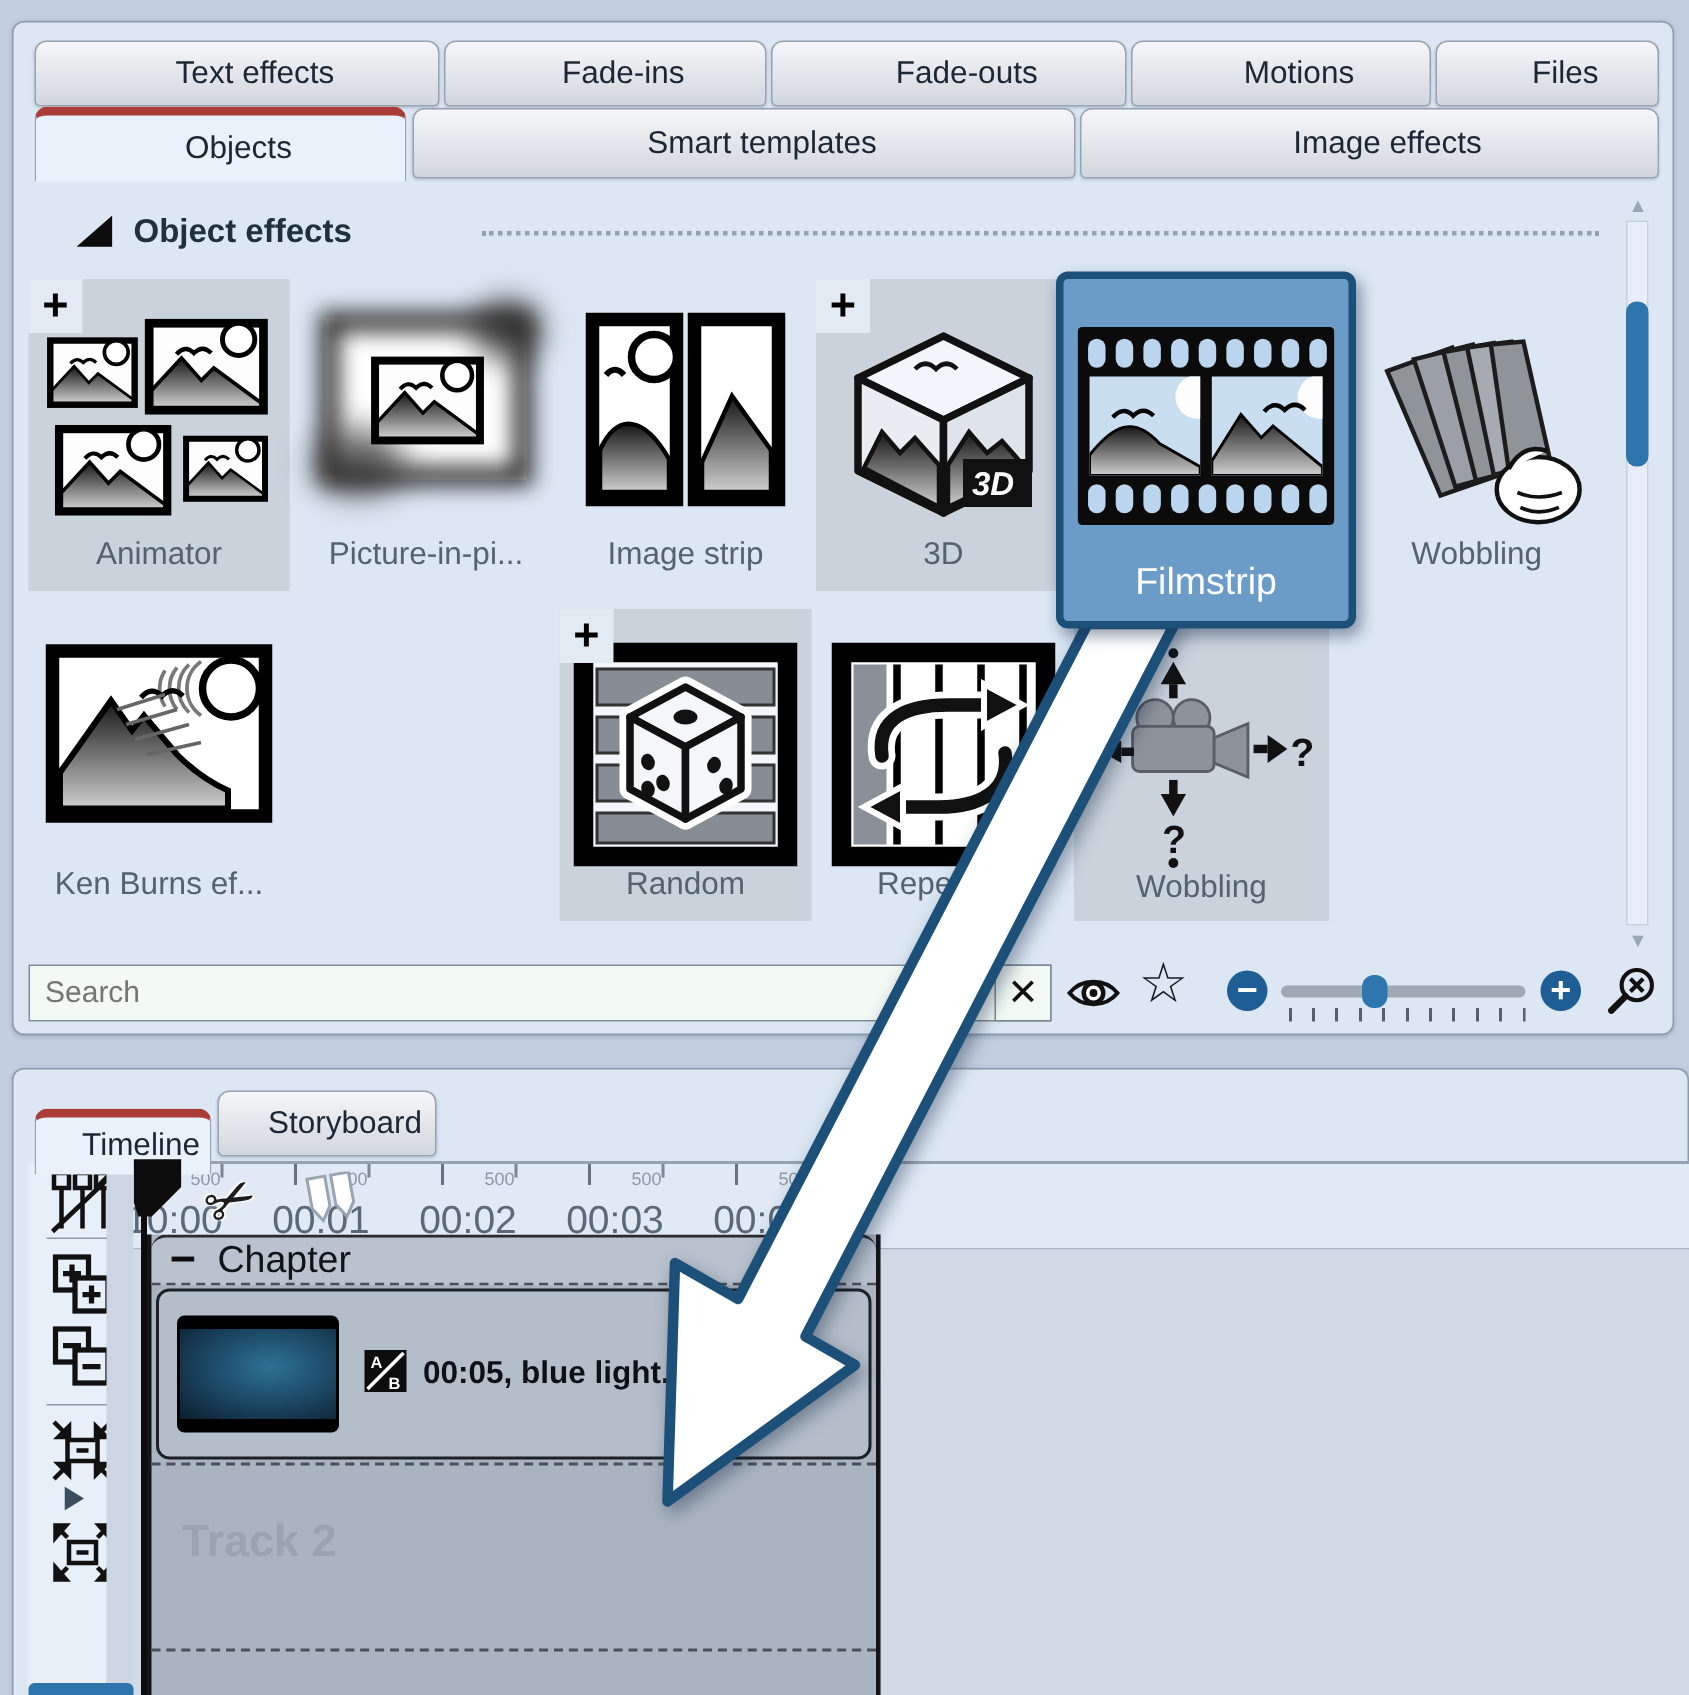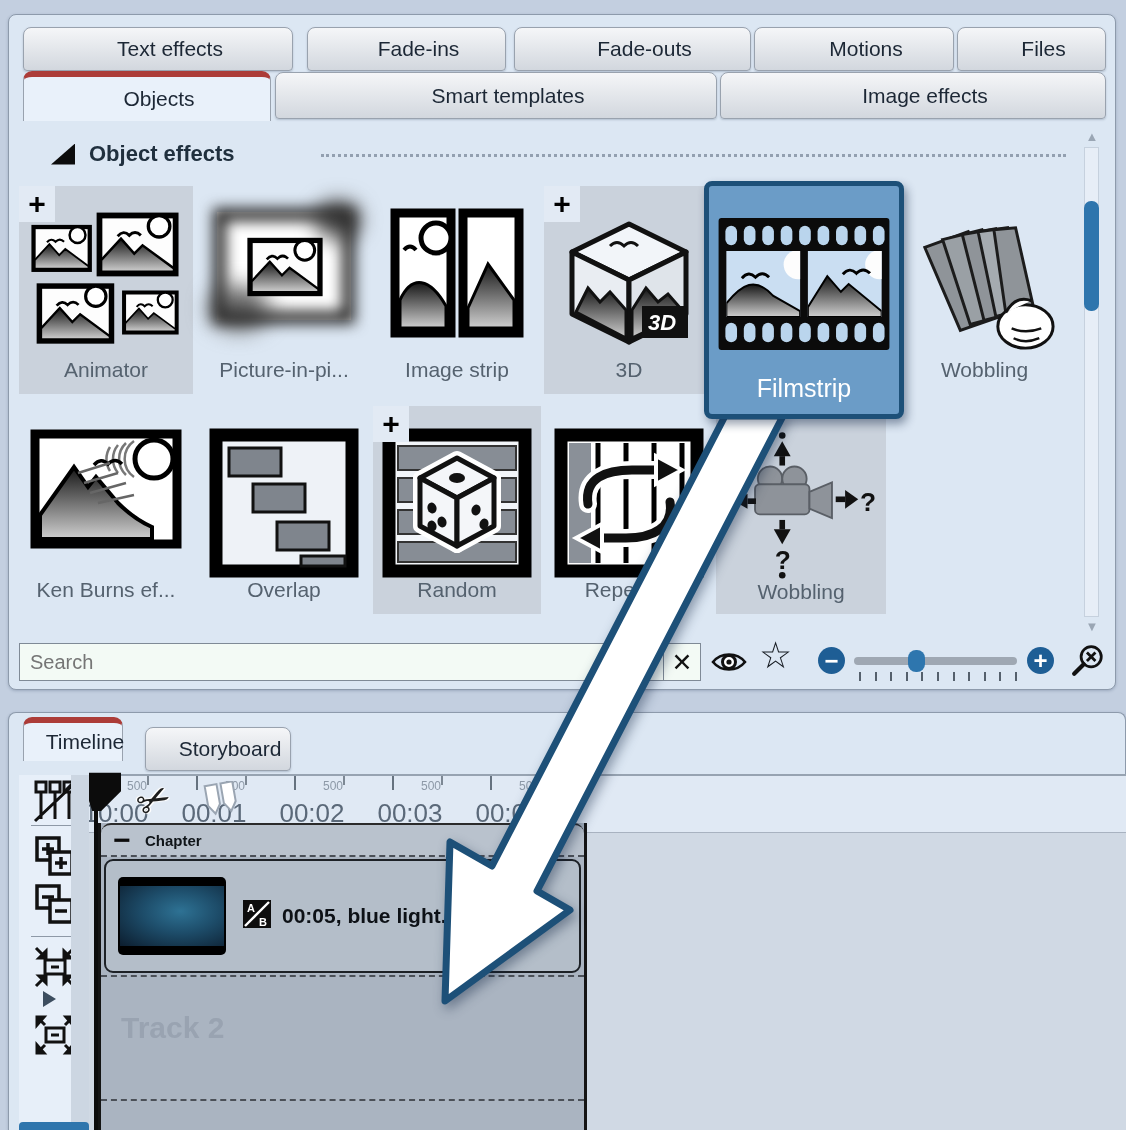--- a/index.html
+++ b/index.html
@@ -13,21 +13,21 @@
 
   .tab { position:absolute; display:flex; align-items:center; justify-content:center;
          font-size:21px; color:#1c2735; background:linear-gradient(#f5f6f8,#d2d7de);
          border:1px solid #99a2ae; border-radius:8px 8px 4px 4px; cursor:default;
          box-shadow:0 1px 2px rgba(50,70,100,.25);padding-left:24px; }
   .tab.sel { background:#e9f1fa; border-top:6px solid #ac3c38; border-bottom:none;
              border-radius:9px 9px 0 0; box-shadow:none; z-index:2; }
 
   
   #tab-r1-0{left:14px;top:12px;width:270px;height:44px;}
-  #tab-r1-1{left:298px;top:12px;width:199px;height:44px;}
+  #tab-r1-1{left:287px;top:12px;width:215px;height:44px;}
   #tab-r1-2{left:505px;top:12px;width:237px;height:44px;}
   #tab-r1-3{left:745px;top:12px;width:200px;height:44px;}
   #tab-r1-4{left:948px;top:12px;width:149px;height:44px;}
   
   #tab-r2-0{left:14px;top:56px;width:248px;height:50px;}
   #tab-r2-1{left:266px;top:57px;width:442px;height:47px;}
   #tab-r2-2{left:711px;top:57px;width:386px;height:47px;}
 
   #fx-section { position:absolute; left:42px; top:124px; height:30px; display:flex; align-items:center; }
   #fx-tri { width:24px; height:21px; background:#0c0c0c; clip-path:polygon(100% 0,100% 100%,0 100%); }
@@ -90,21 +90,21 @@
   #zoom-reset { position:absolute; left:1062px; top:629px; }
 
   
   #fx-scroll-track { position:absolute; left:1075px; top:132px; width:15px; height:470px;
                      background:#e7eef7; border:1px solid #c6d1de; }
   #fx-scroll-thumb { position:absolute; left:1075px; top:186px; width:15px; height:110px;
                      background:#2e75ad; border-radius:7px; }
   .scroll-arrow { position:absolute; left:1072px; width:22px; text-align:center; font-size:13px; color:#9aa6b4; }
 
   
-  #tl-tab-0{left:14px;top:4px;width:100px;height:44px;}
+  #tl-tab-0{left:14px;top:26px;width:118px;height:44px;}
   #tl-tab-1{left:136px;top:14px;width:146px;height:44px;}
   #tl-toolbar { position:absolute; left:10px; top:62px; width:52px; height:356px; background:#e7eff9; }
   .tsep { position:absolute; left:12px; width:48px; border-top:1px solid #8e99a7; }
   .tbtn { position:absolute; left:14px; }
   #tl-strip { position:absolute; left:62px; top:62px; width:18px; height:356px; background:#ccd6e2; }
 
   #tl-ruler { position:absolute; left:80px; top:61px; width:1038px; height:59px; background:#e0e9f4;
               border-top:2px solid #97a3b1; border-bottom:1px solid #a8b2c0; overflow:hidden; }
   .mt { position:absolute; top:0; width:2px; height:14px; background:#66727f; }
   .nt { position:absolute; top:0; width:2px; height:9px; background:#7d8894; }
@@ -121,21 +121,21 @@
   #track-bg-right { position:absolute; left:578px; top:120px; width:540px; height:298px; background:#d0d9e4; }
   #track-bg-left { position:absolute; left:80px; top:120px; width:9px; height:298px; background:#d0d9e4; }
 
   #track-block { position:absolute; left:89px; top:110px; width:489px; height:308px; background:#aab4c1;
                  border-left:3px solid #141414; border-right:3px solid #141414; }
   #chapter-header { position:absolute; left:0; top:0; right:0; height:34px; background:#b9c2cd;
                     border-top:2px solid #2b2b2b; border-bottom:2px dashed #4b5058;
                     border-radius:10px 10px 0 0; display:flex; align-items:center; }
   #chapter-minus { width:18px; height:24px; margin-left:12px; font-size:30px; font-weight:bold; color:#0c0c0c;
                    display:flex; align-items:center; justify-content:center; line-height:0; }
-  #chapter-label { margin-left:14px; font-size:15px; font-weight:bold; color:#0f1418; }
+  #chapter-label { margin-left:14px; font-size:25px; font-weight:normal; color:#0f1418; }
   #clip { position:absolute; left:3px; top:36px; right:3px; height:114px; background:#b4bec9;
           border:2px solid #1d2126; border-radius:9px; display:flex; align-items:center; }
   #clip-thumb { width:108px; height:78px; margin-left:12px; background:#000; border-radius:5px; position:relative; }
   #clip-thumb-inner { position:absolute; left:2px; right:2px; top:9px; bottom:9px;
                       background:radial-gradient(ellipse at 58% 42%, #2e7294 0%, #1d4c69 45%, #0c1d2e 100%); }
   #clip-ab { margin-left:16px; }
   #clip-text { margin-left:10px; font-size:21px; color:#0d1116; white-space:nowrap; }
   #clip-text .dur { font-weight:600; }
   #clip-text .ttl { font-weight:800; }
   .dashline { position:absolute; left:0; right:0; border-top:2px dashed #4b5058; }
@@ -328,32 +328,20 @@
           <circle cx="124" cy="30" r="19" fill="#fff" stroke="#000" stroke-width="5"></circle>
           <path d="M104,12 A22,22 0 0,0 104,48 M96,14 A22,22 0 0,0 96,46 M88,16 A22,22 0 0,0 88,44 M80,18 A22,22 0 0,0 80,42" fill="none" stroke="#777" stroke-width="2.5"></path>
           <path d="M64,36 q7,-8 14,-1 q7,-7 14,0" fill="none" stroke="#000" stroke-width="3.5"></path>
           <path d="M10,110 L10,86 L44,38 L58,58 L66,48 L88,74 Q104,90 122,98 L122,110 Z" fill="url(#mg)" stroke="#000" stroke-width="4"></path>
           <path d="M48,44 L80,34 M54,54 L88,44 M60,64 L96,54 M68,74 L104,66" stroke="#666" stroke-width="2.5"></path>
         </svg>
       </div>
       <div class="lbl">Ken Burns ef...</div>
     </div>
 
-    <div class="tile" id="t-overlap">
-      <div class="thumb">
-        <svg width="150" height="150" viewBox="0 0 150 150">
-          <rect x="7" y="7" width="136" height="136" fill="#eef2f7" stroke="#000" stroke-width="13"></rect>
-          <rect x="20" y="20" width="52" height="28" fill="#7f858d" stroke="#111" stroke-width="3"></rect>
-          <rect x="44" y="56" width="52" height="28" fill="#7f858d" stroke="#111" stroke-width="3"></rect>
-          <rect x="68" y="94" width="52" height="28" fill="#7f858d" stroke="#111" stroke-width="3"></rect>
-          <rect x="92" y="128" width="44" height="10" fill="#7f858d" stroke="#111" stroke-width="3"></rect>
-        </svg>
-      </div>
-      <div class="lbl">Overlap</div>
-    </div>
 
     <div class="tile graybg" id="t-random">
       <div class="plus-badge">+</div>
       <div class="thumb">
         <svg width="150" height="150" viewBox="0 0 150 150">
           <rect x="7" y="7" width="136" height="136" fill="#f2f5f9" stroke="#000" stroke-width="13"></rect>
           <g fill="#878d95" stroke="#333" stroke-width="2">
             <rect x="16" y="18" width="118" height="24"></rect>
               <rect x="16" y="50" width="118" height="24"></rect>
             <rect x="16" y="82" width="118" height="24"></rect>

